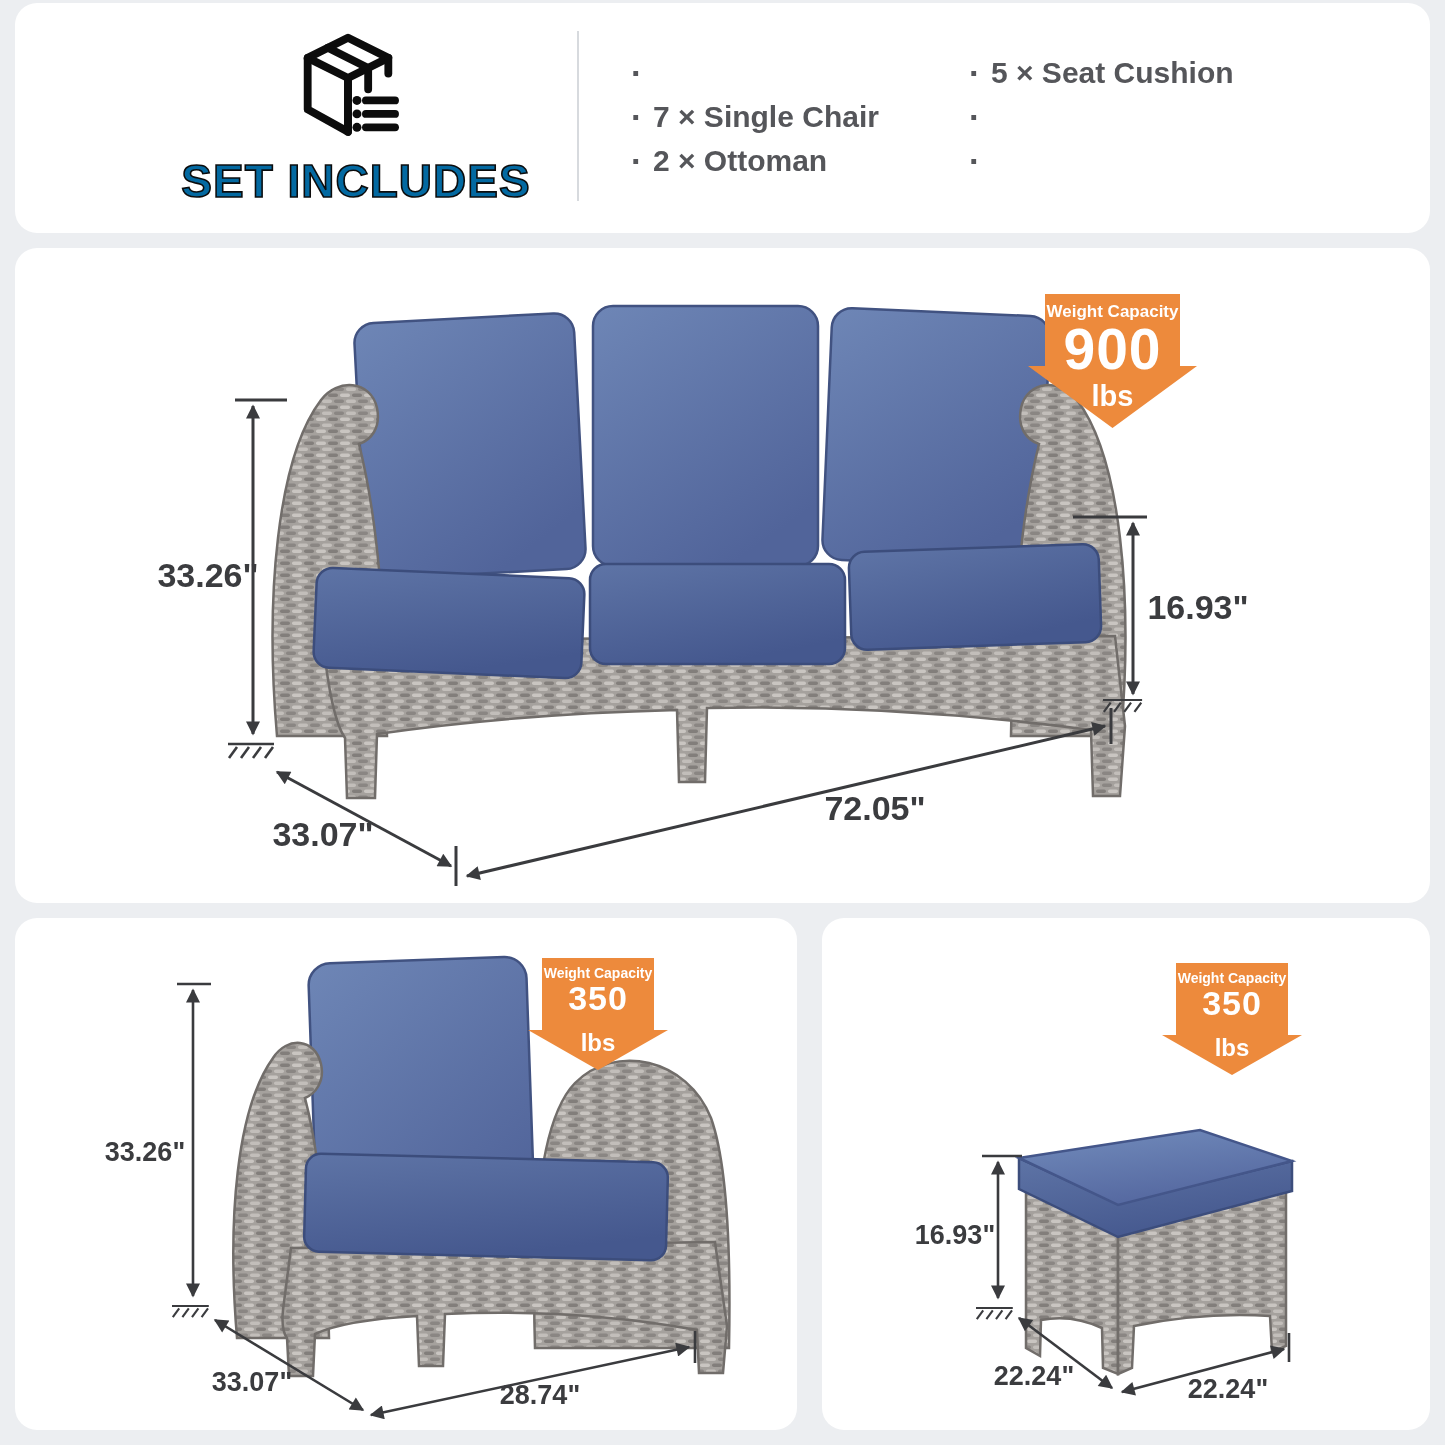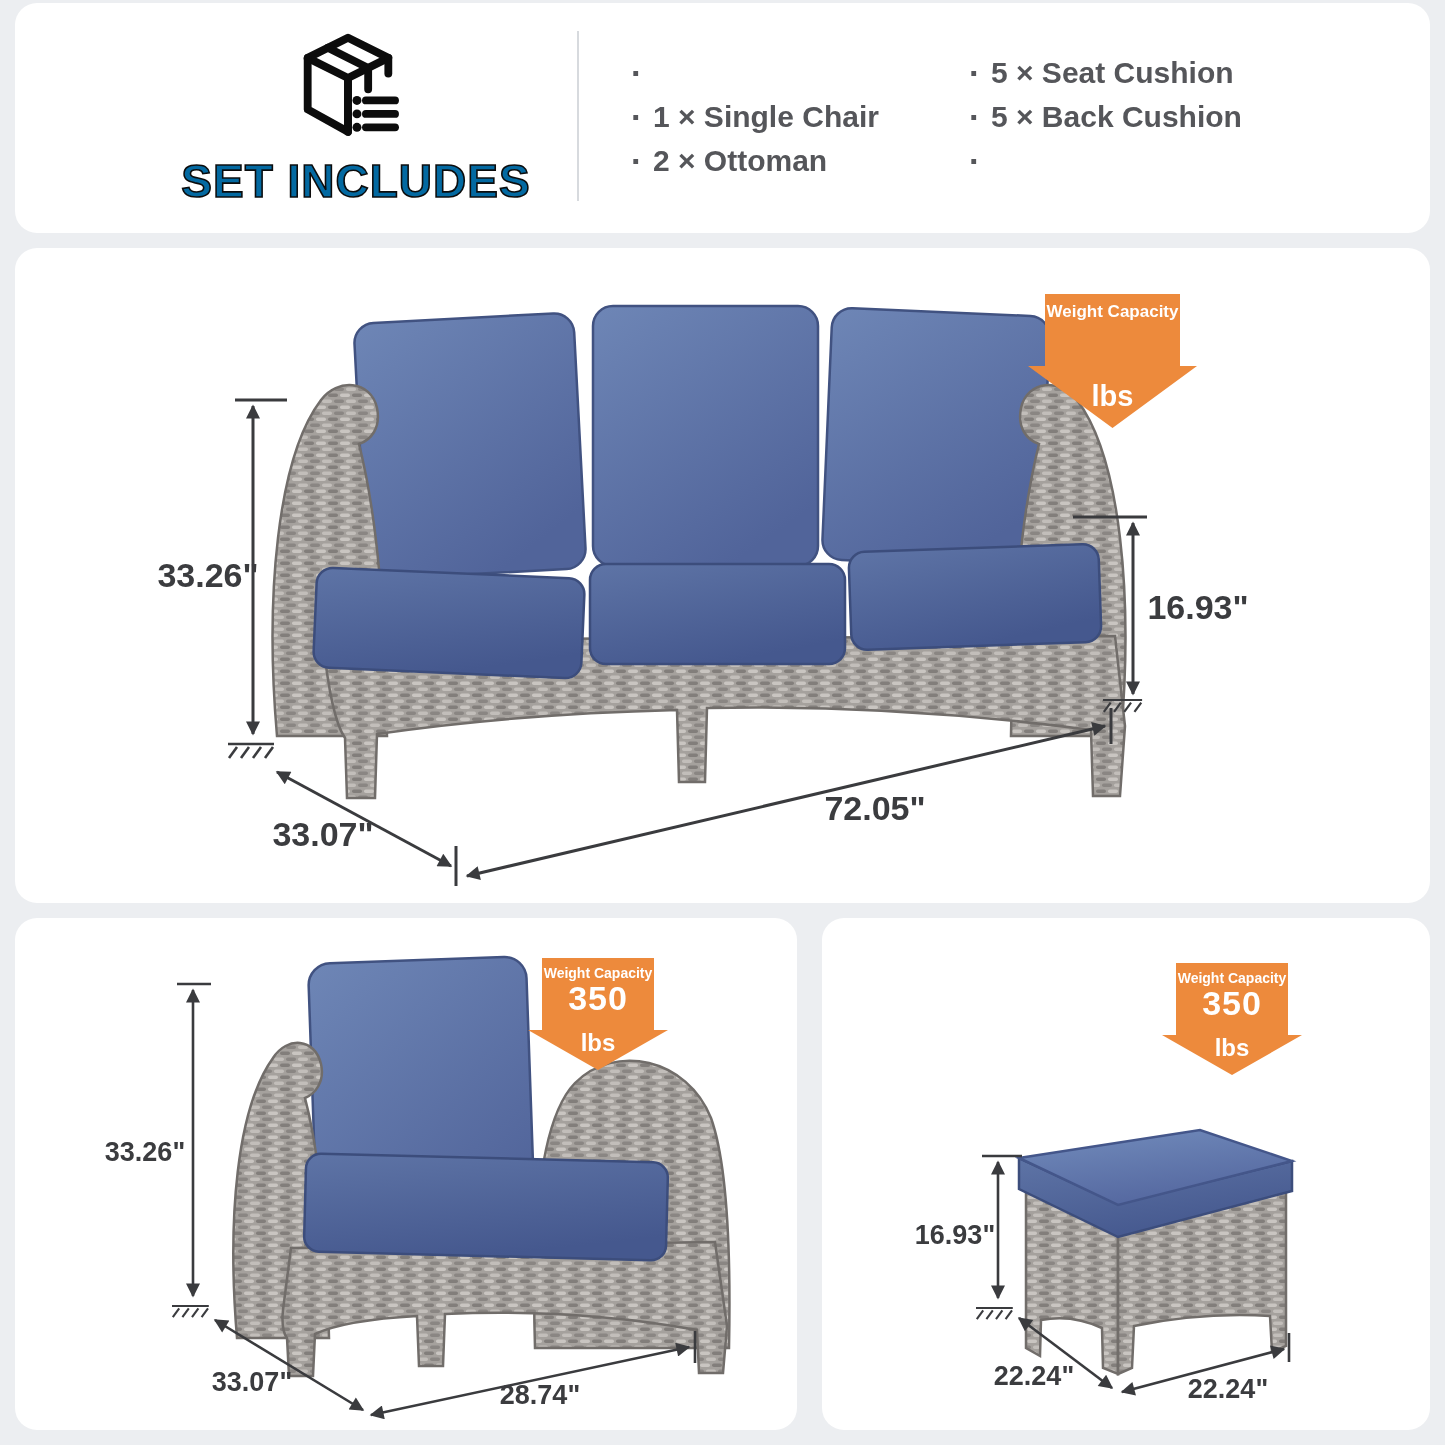--- a/index.html
+++ b/index.html
@@ -124,35 +124,34 @@
     <div class="set-title">SET INCLUDES</div>
 
     <div class="divider"></div>
 
     <ul class="inc-col c1">
       <li>
         <span class="bullet">·</span>
       </li>
       <li>
         <span class="bullet">·</span>
-        <span>1 × Single Chair</span>
+        <span>7 × Single Chair</span>
       </li>
       <li>
         <span class="bullet">·</span>
         <span>2 × Ottoman</span>
       </li>
     </ul>
     <ul class="inc-col c2">
       <li>
         <span class="bullet">·</span>
         <span>5 × Seat Cushion</span>
       </li>
       <li>
         <span class="bullet">·</span>
-        <span>5 × Back Cushion</span>
       </li>
       <li>
         <span class="bullet">·</span>
       </li>
     </ul>
   </section>
 
   <section class="panel" id="sofa-panel">
     <svg class="art" width="1415" height="655" viewBox="0 0 1415 655">
 
@@ -197,20 +196,21 @@
     <div class="dim lg" style="left:193px;top:327px;">33.26"</div>
     <div class="dim lg" style="left:1183px;top:359px;">16.93"</div>
     <div class="dim lg" style="left:308px;top:586px;">33.07"</div>
     <div class="dim lg" style="left:860px;top:560px;">72.05"</div>
 
     <div class="badge big" id="sofa-badge">
       <svg width="169" height="134" viewBox="0 0 169 134">
         <polygon points="17,0 152,0 152,72 169,72 84.5,134 0,72 17,72" fill="#ed8a3c"></polygon>
       </svg>
       <div class="b-label">Weight Capacity</div>
+      <div class="b-value">900</div>
       <div class="b-unit">lbs</div>
     </div>
   </section>
 
   <section class="panel" id="chair-panel">
     <svg class="art" width="782" height="512" viewBox="0 0 782 512">
 
       <rect x="298" y="42" width="218" height="296" rx="22" fill="url(#backBlue)" stroke="#415281" stroke-width="2.5" transform="rotate(-2 407 190)"></rect>
 
       <g fill="url(#weave)" stroke="#716d6a" stroke-width="2.5">

